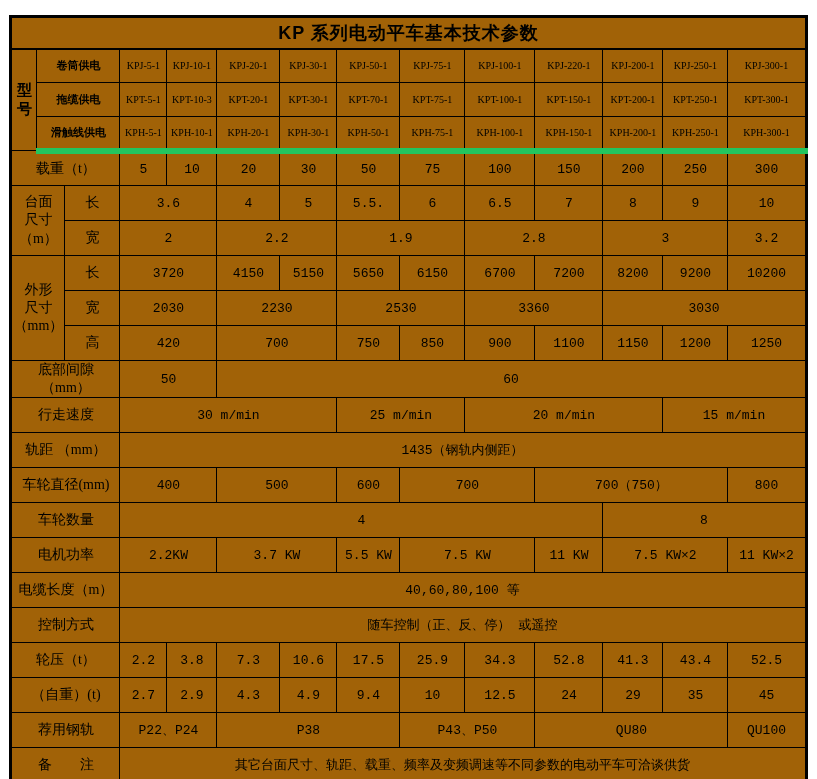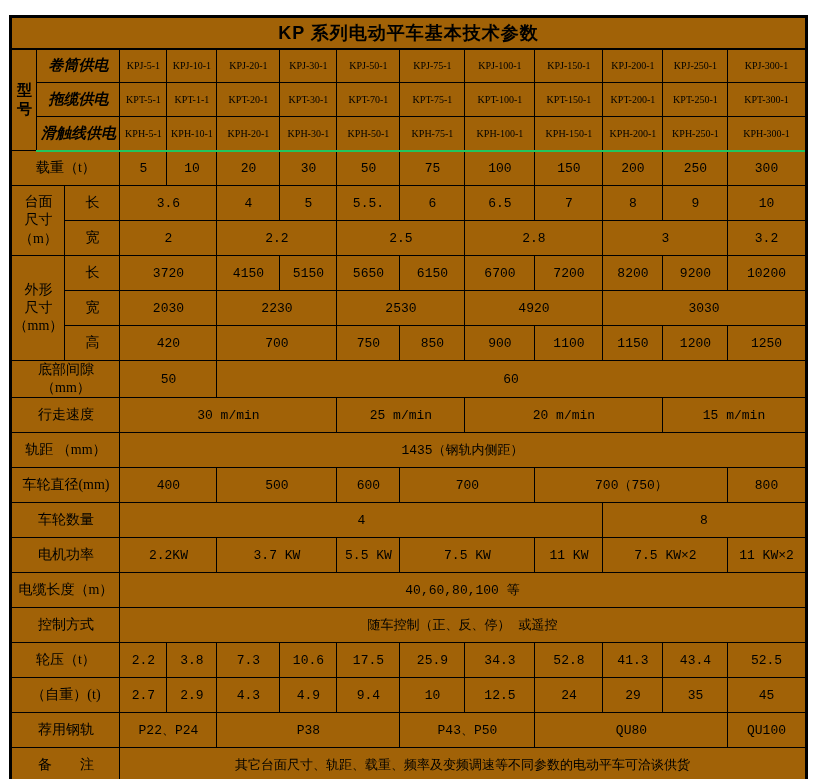--- a/index.html
+++ b/index.html
@@ -32,33 +32,32 @@
   tr.title-row { height: 32px; }
   tr.model-row { height: 34px; }
   tr.spec-row  { height: 35px; }
   td.title-cell {
     font-family: "Liberation Sans", "DejaVu Sans", sans-serif;
     font-weight: bold;
     font-size: 18px;
     border-bottom: 2px solid #000;
     letter-spacing: 1px;
   }
-  tr.model-section-end td { border-bottom: 2px solid #22c55e; }
+  tr.model-section-end td { border-bottom: 6px solid #22c55e; }
   td.vert-label {
     font-family: "Liberation Sans", "DejaVu Sans", sans-serif;
     font-weight: bold;
     font-size: 15px;
     line-height: 1.25;
     white-space: pre-line;
   }
   td.supply-label {
     font-family: "Liberation Sans", "DejaVu Sans", sans-serif;
     font-weight: bold;
-    font-size: 15px;
-    font-style: italic;
+    font-size: 11px;
   }
   td.model-cell {
     font-family: "Liberation Serif", "DejaVu Serif", serif;
     font-size: 10px;
     padding: 0;
   }
   td.row-label {
     font-family: "Liberation Serif", "DejaVu Serif", serif;
     font-size: 14px;
     line-height: 1.3;
@@ -97,29 +96,29 @@
       <td rowspan="3" class="vert-label">型
 号</td>
       <td colspan="2" class="supply-label">卷筒供电</td>
     <td class="model-cell">KPJ-5-1</td>
         <td class="model-cell">KPJ-10-1</td>
         <td class="model-cell">KPJ-20-1</td>
         <td class="model-cell">KPJ-30-1</td>
         <td class="model-cell">KPJ-50-1</td>
         <td class="model-cell">KPJ-75-1</td>
         <td class="model-cell">KPJ-100-1</td>
-        <td class="model-cell">KPJ-150-1</td>
+        <td class="model-cell">KPJ-220-1</td>
         <td class="model-cell">KPJ-200-1</td>
         <td class="model-cell">KPJ-250-1</td>
         <td class="model-cell">KPJ-300-1</td>
       </tr>
     <tr class="model-row" id="model-row-1">
       <td colspan="2" class="supply-label">拖缆供电</td>
     <td class="model-cell">KPT-5-1</td>
-        <td class="model-cell">KPT-1-1</td>
+        <td class="model-cell">KPT-10-3</td>
         <td class="model-cell">KPT-20-1</td>
         <td class="model-cell">KPT-30-1</td>
         <td class="model-cell">KPT-70-1</td>
         <td class="model-cell">KPT-75-1</td>
         <td class="model-cell">KPT-100-1</td>
         <td class="model-cell">KPT-150-1</td>
         <td class="model-cell">KPT-200-1</td>
         <td class="model-cell">KPT-250-1</td>
         <td class="model-cell">KPT-300-1</td>
       </tr>
@@ -164,21 +163,21 @@
         <td class="spec-cell">6.5</td>
         <td class="spec-cell">7</td>
         <td class="spec-cell">8</td>
         <td class="spec-cell">9</td>
         <td class="spec-cell">10</td>
       </tr>
       <tr class="spec-row">
         <td class="row-label">宽</td>
         <td class="spec-cell" colspan="2">2</td>
         <td class="spec-cell" colspan="2">2.2</td>
-        <td class="spec-cell" colspan="2">2.5</td>
+        <td class="spec-cell" colspan="2">1.9</td>
         <td class="spec-cell" colspan="2">2.8</td>
         <td class="spec-cell" colspan="2">3</td>
         <td class="spec-cell">3.2</td>
       </tr>
       <tr class="spec-row">
         <td class="row-label" colspan="2" rowspan="3">外形
 尺寸
 （mm）</td>
         <td class="row-label">长</td>
         <td class="spec-cell" colspan="2">3720</td>
@@ -190,21 +189,21 @@
         <td class="spec-cell">7200</td>
         <td class="spec-cell">8200</td>
         <td class="spec-cell">9200</td>
         <td class="spec-cell">10200</td>
       </tr>
       <tr class="spec-row">
         <td class="row-label">宽</td>
         <td class="spec-cell" colspan="2">2030</td>
         <td class="spec-cell" colspan="2">2230</td>
         <td class="spec-cell" colspan="2">2530</td>
-        <td class="spec-cell" colspan="2">4920</td>
+        <td class="spec-cell" colspan="2">3360</td>
         <td class="spec-cell" colspan="3">3030</td>
       </tr>
       <tr class="spec-row">
         <td class="row-label">高</td>
         <td class="spec-cell" colspan="2">420</td>
         <td class="spec-cell" colspan="2">700</td>
         <td class="spec-cell">750</td>
         <td class="spec-cell">850</td>
         <td class="spec-cell">900</td>
         <td class="spec-cell">1100</td>

